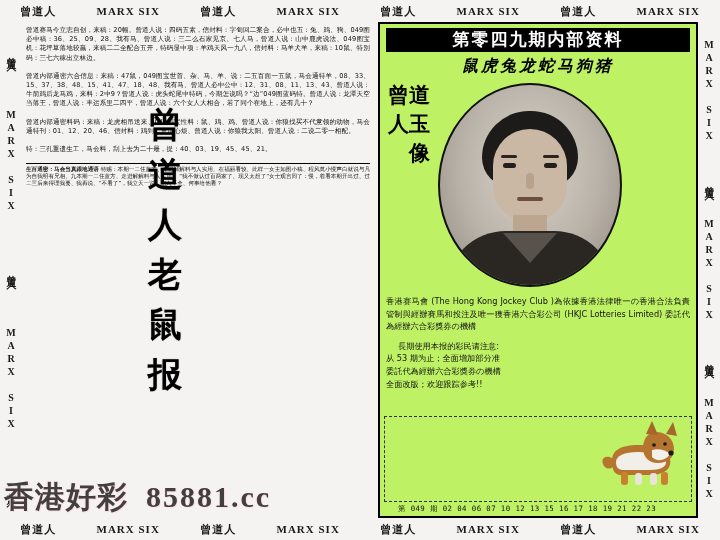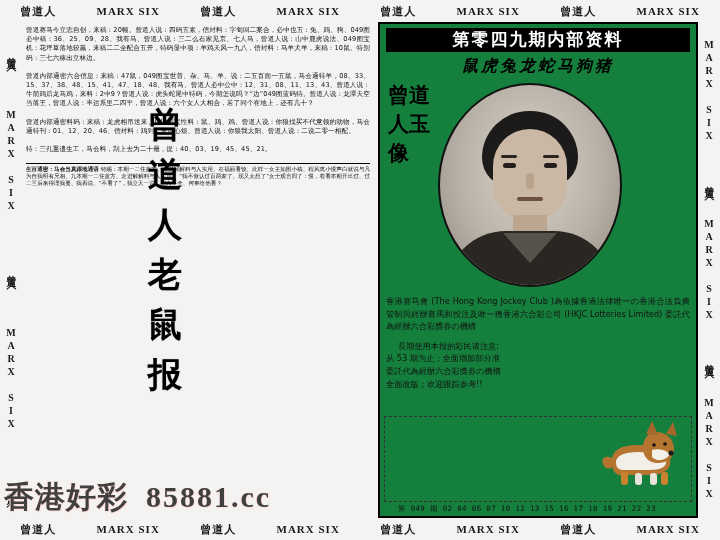--- a/index.html
+++ b/index.html
@@ -126,21 +126,21 @@
     padding-top: 2px;
   }
   .smallprint .hd { font-weight: bold; }
 
   
   .right-col {
     position: relative;
     flex: 1 1 auto;
     margin-left: 4px;
     border: 2px solid #000;
-    background: #15803d;
+    background: #bef264;
     box-sizing: border-box;
     padding: 4px 6px;
     display: flex;
     flex-direction: column;
   }
   .issue-banner {
     background: #000;
     color: #fff;
     font-family: "Liberation Serif", serif;
     font-weight: bold;
@@ -167,21 +167,21 @@
   }
   .portrait-label {
     position: absolute;
     left: 2px;
     top: 0;
     width: 42px;
     font-family: "Liberation Serif", serif;
     font-weight: bold;
     font-size: 21px;
     line-height: 29px;
-    text-align: left;
+    text-align: right;
     color: #000;
   }
   .oval {
     position: absolute;
     left: 52px;
     top: 2px;
     width: 180px;
     height: 200px;
     border: 2px solid #111;
     border-radius: 50% / 50%;

